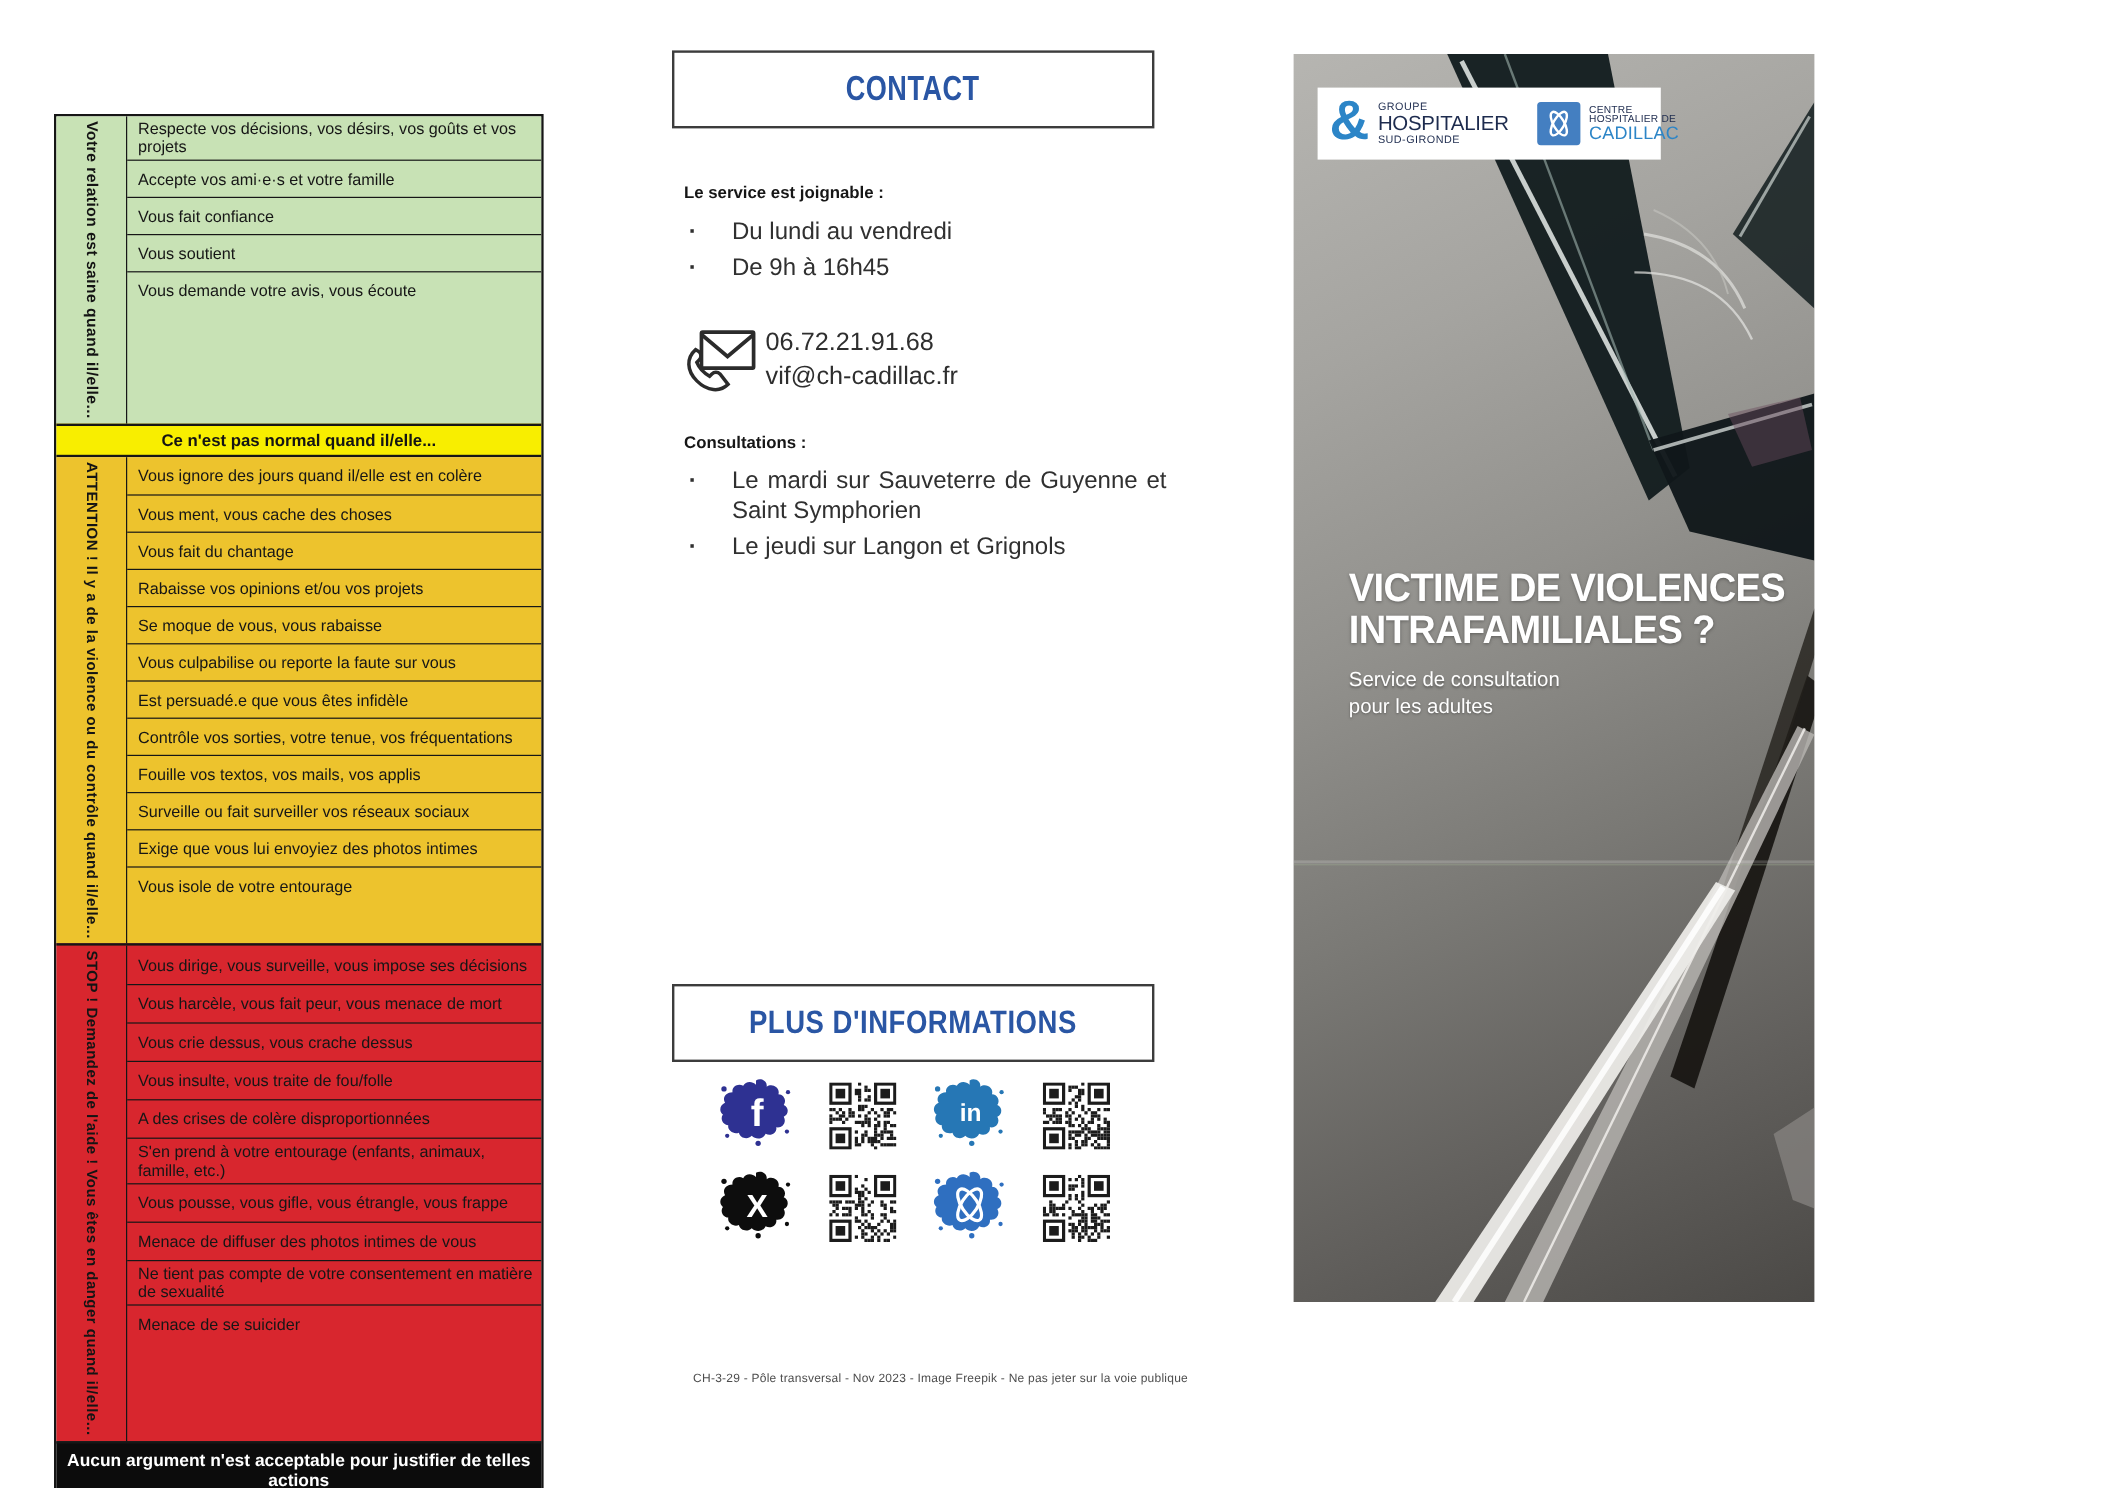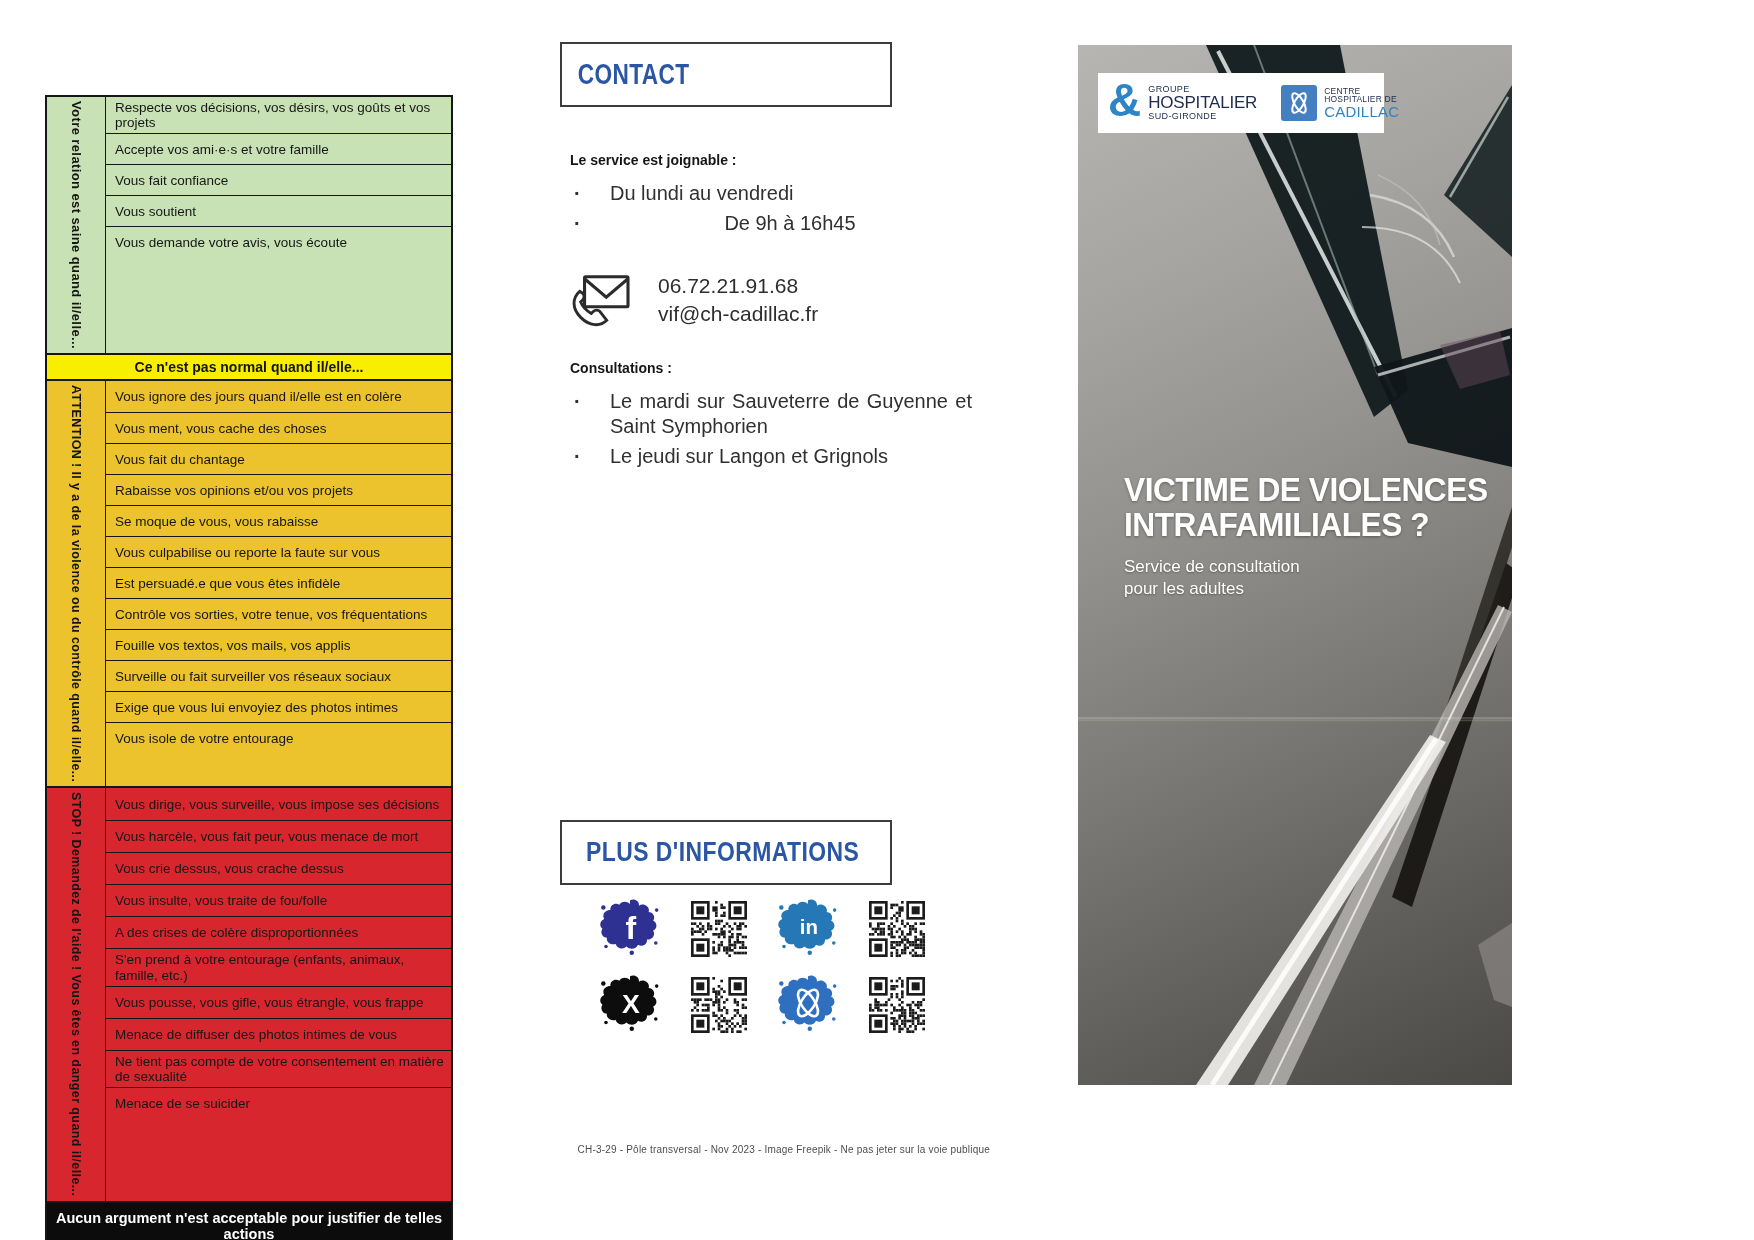--- a/index.html
+++ b/index.html
@@ -18,36 +18,36 @@
   .row { min-height:31px; display:flex; align-items:center; padding:3px 6px 3px 9px; font-size:13.5px; line-height:1.12; color:#161616; }
   .row + .row { border-top:1.8px solid #161616; }
   .sec-green { background:#c8e2b5; }
   .sec-amber { background:#edc32d; }
   .sec-red   { background:#d8262e; }
   .sec-red .row { min-height:32px; }
   .band-yellow { background:#f8ee00; border-top:2px solid #161616; border-bottom:2px solid #161616; text-align:center; font-weight:bold; font-size:14px; color:#141414; padding:4px 2px; }
   .band-black { background:#0c0c0c; color:#ffffff; font-weight:bold; font-size:14.5px; text-align:center; padding:7px 2px; border-top:2px solid #161616; }
 
   
-  .box-title { position:absolute; left:560px; width:332px; height:65px; border:2px solid #3c3c3c; background:#fff; display:flex; align-items:center; }
+  .box-title { position:absolute; left:560px; width:402px; height:65px; border:2px solid #3c3c3c; background:#fff; display:flex; align-items:center; justify-content:center; }
   .box-title span { color:#2a56a4; font-weight:bold; font-size:29px; letter-spacing:.5px; display:inline-block; transform:scaleX(.78); white-space:nowrap; }
   #contact-box { top:42px; }
   #info-box { top:793px;margin-top:27px; }
   #info-box span { font-size:27px; transform:scaleX(.85); }
 
   .mid-block { position:absolute; left:570px; width:400px; color:#262626; }
   .mid-heading { font-size:14px; font-weight:bold; color:#161616; margin-bottom:13px; }
   ul.plain { list-style:none; }
   ul.plain li { display:flex; font-size:20px; color:#303030; margin:5px 0; line-height:1.25; }
   ul.plain li::before { content:"\00B7"; font-weight:bold; flex:0 0 36px; text-align:left; padding-left:4px; }
   ul.plain li .it { flex:1; text-align:justify; }
   #service-block { top:152px; }
   #consult-block { top:360px; width:402px; }
 
-  #phone-block { position:absolute; left:568px; top:272px; display:flex; align-items:center; gap:26px; }
+  #phone-block { position:absolute; left:568px; top:272px; display:flex; align-items:center; gap:6px; }
   #phone-block svg { width:64px; height:56px; }
   #phone-block .lines { font-size:21px; color:#2e2e2e; line-height:1.35; }
 
   #social-grid { position:absolute; left:598px; top:898px; display:grid; grid-template-columns:64px 56px 64px 56px; column-gap:29px; row-gap:14px; align-items:center; justify-items:center; }
   .splat svg { width:64px; height:58px; }
   .splat text { fill:#ffffff; font-weight:bold; font-family:"Liberation Sans",sans-serif; text-anchor:middle; }
   .g-f text { font-size:36px; }
   .g-in text { font-size:23px; }
   .g-x text { font-size:30px; }
   .qr { width:56px; height:56px; }
@@ -142,21 +142,21 @@
     <span>CONTACT</span>
   </div>
 
   <div id="service-block" class="mid-block">
     <div class="mid-heading">Le service est joignable :</div>
     <ul class="plain">
         <li>
           <span class="it" style="text-align:left;">Du lundi au vendredi</span>
         </li>
         <li>
-          <span class="it" style="text-align:center;">De 9h à 16h45</span>
+          <span class="it" style="text-align:left;">De 9h à 16h45</span>
         </li>
       </ul>
   </div>
 
   <div id="phone-block">
     <svg viewBox="0 0 66 58" aria-hidden="true">
       <rect x="17" y="5" width="45" height="31" rx="1" fill="#ffffff" stroke="#2b2b2b" stroke-width="3.2"></rect>
       <path d="M17 7 L39.5 26 L62 7" fill="none" stroke="#2b2b2b" stroke-width="3.2"></path>
       <path d="M12 20 c-8 7 -8 18 1 27 c9 9 20 10 27 3 l-7 -9 c-2 -2 -5 -2 -7 0 l-2 2 c-5 -3 -9 -7 -11 -12 l2 -2 c2 -2 2 -5 0 -7 z" fill="#ffffff" stroke="#2b2b2b" stroke-width="3"></path>
     </svg>

